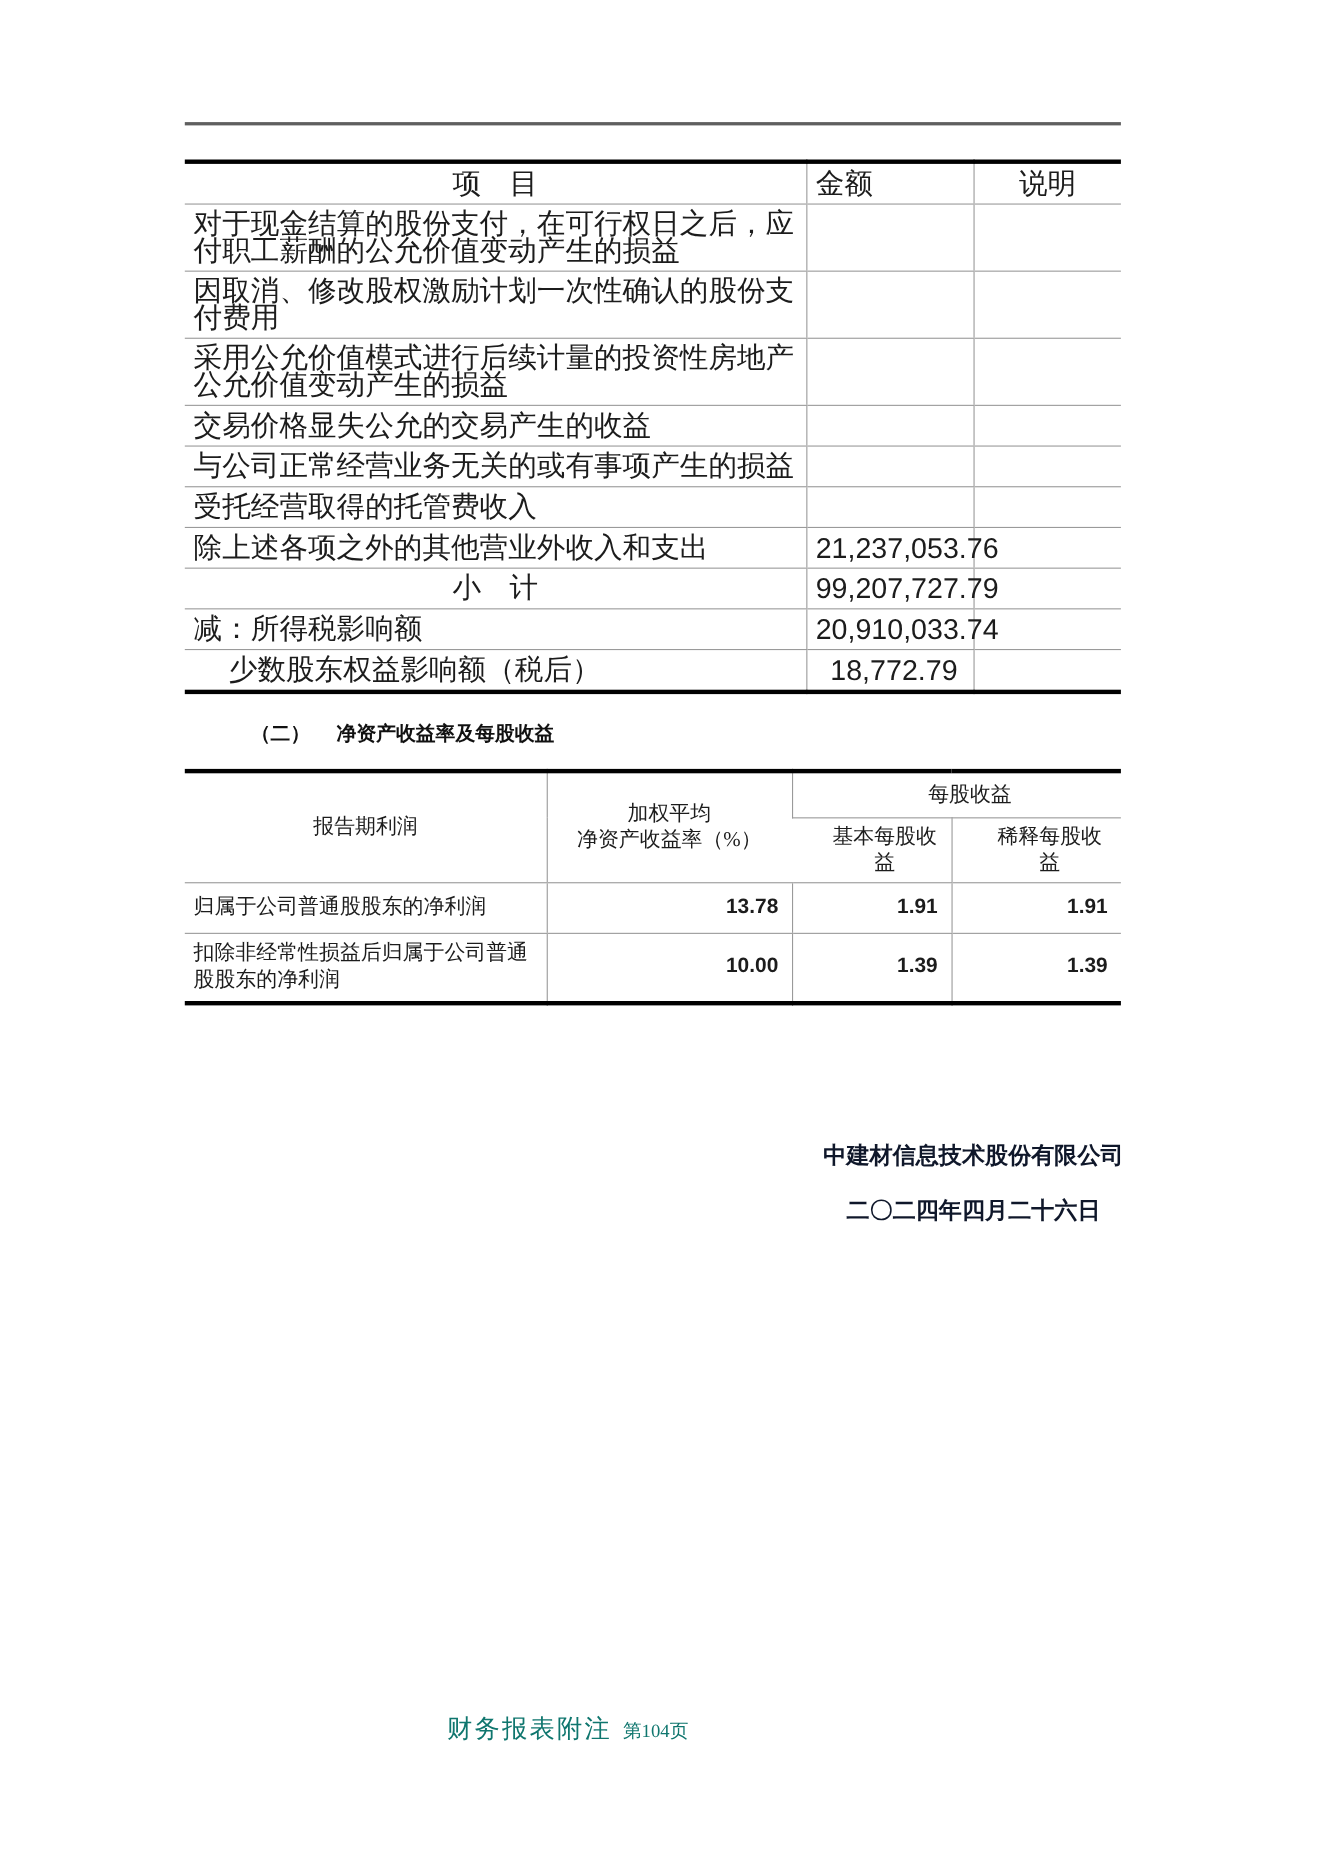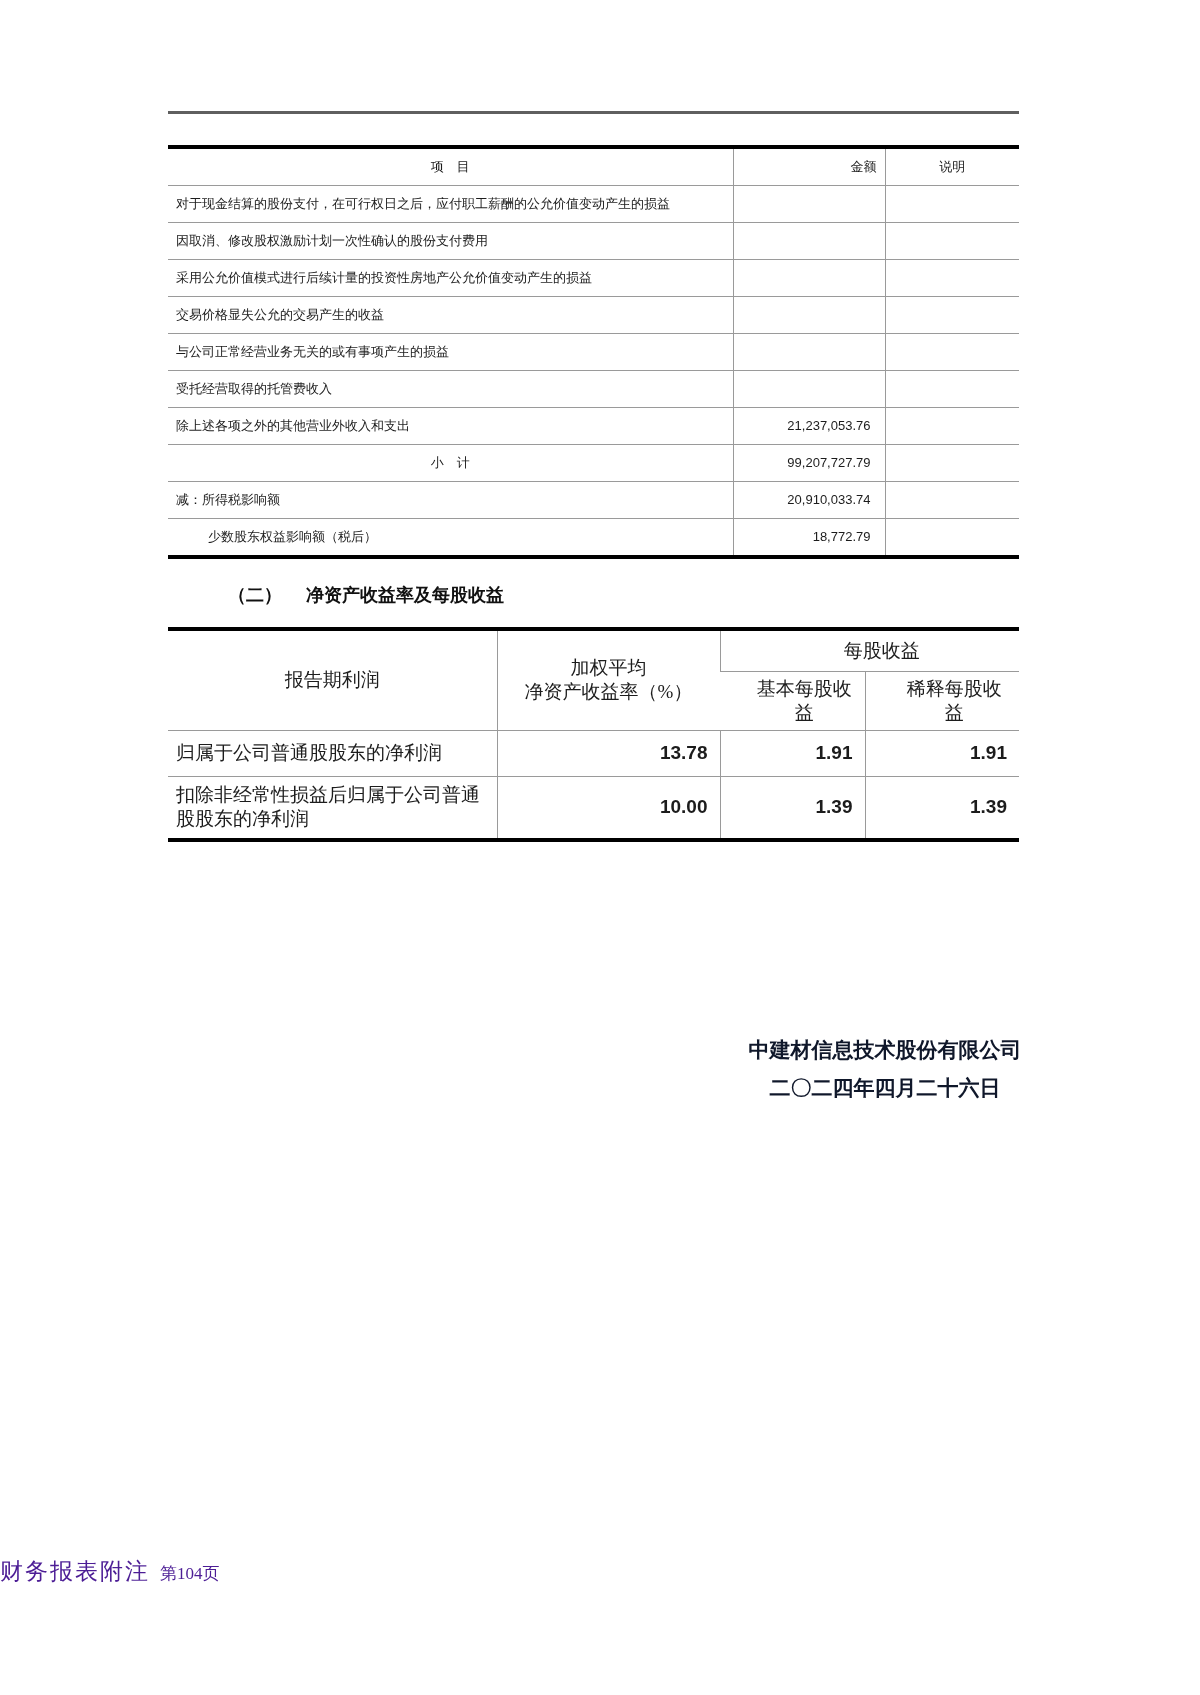--- a/index.html
+++ b/index.html
@@ -16,21 +16,21 @@
   }
   .content {
     position:absolute; left:168px; top:145px; width:851px;
   }
   table { border-collapse:collapse; table-layout:fixed; width:851px; }
   .t-frame { border-top:4px solid #000; border-bottom:4px solid #000; }
   td { vertical-align:middle; }
 
   
   .t1 td {
-    font-size:13px; line-height:24px; padding:6px 8px;
+    font-size:26px; line-height:24px; padding:6px 8px;
     border-bottom:1px solid #9a9a9a;
   }
   .t1 tr:last-child td { border-bottom:none; }
   .t1 .c-amount, .t1 .c-note { border-left:1px solid #9a9a9a; }
   .t1 .hdr { text-align:center; }
   .t1 .c-item { text-align:left; }
   .t1 .center { text-align:center; }
   .t1 .indent { padding-left:40px; }
   .t1 .c-amount { text-align:right; padding-right:14px; }
   .num { font-family:"Liberation Sans","DejaVu Sans",sans-serif; font-size:18px; }
@@ -58,26 +58,26 @@
   .t2 .c-num { text-align:right; padding-right:12px;font-weight:bold; }
   .t2 .r-data1 td { height:46px; }
   .t2 .r-data2 td { height:64px; }
 
   
   .signature {
     position:absolute; left:715px; top:1036px; width:340px; text-align:center;
     font-family:"Liberation Sans","DejaVu Sans",sans-serif;
     font-weight:bold; font-size:21px; color:#0f172a;
   }
-  .signature .sig-date { margin-top:10px; }
+  .signature .sig-date { margin-top:22px; }
 
   
   .footer {
-    position:absolute; left:0; top:1556px; width:1032px; text-align:left;
-    color:#4c1d95;
+    position:absolute; left:0; top:1556px; width:1032px; text-align:center;
+    color:#0f766e;
   }
   .footer .f-title { font-size:23px; letter-spacing:2px; }
   .footer .f-page { font-size:17px; margin-left:10px; }
 </style>
 </head>
 <body>
 
 <div class="page">
 
   <div class="top-rule"></div>
@@ -86,21 +86,21 @@
 
     <table class="t1 t-frame">
       <colgroup>
           <col style="width:565px">
           <col style="width:152px">
           <col style="width:134px">
         </colgroup>
       <tbody>
           <tr>
         <td class="hdr">项　目</td>
-        <td class="hdr c-amount" style="text-align:right;padding-right:8px">金额</td>
+        <td class="hdr c-amount" style="text-align:left;padding-right:8px">金额</td>
         <td class="hdr c-note">说明</td>
       </tr>
       <tr>
         <td class="c-item">对于现金结算的股份支付，在可行权日之后，应付职工薪酬的公允价值变动产生的损益</td>
         <td class="c-amount num"></td>
         <td class="c-note"></td>
       </tr>
       <tr>
         <td class="c-item">因取消、修改股权激励计划一次性确认的股份支付费用</td>
         <td class="c-amount num"></td>

